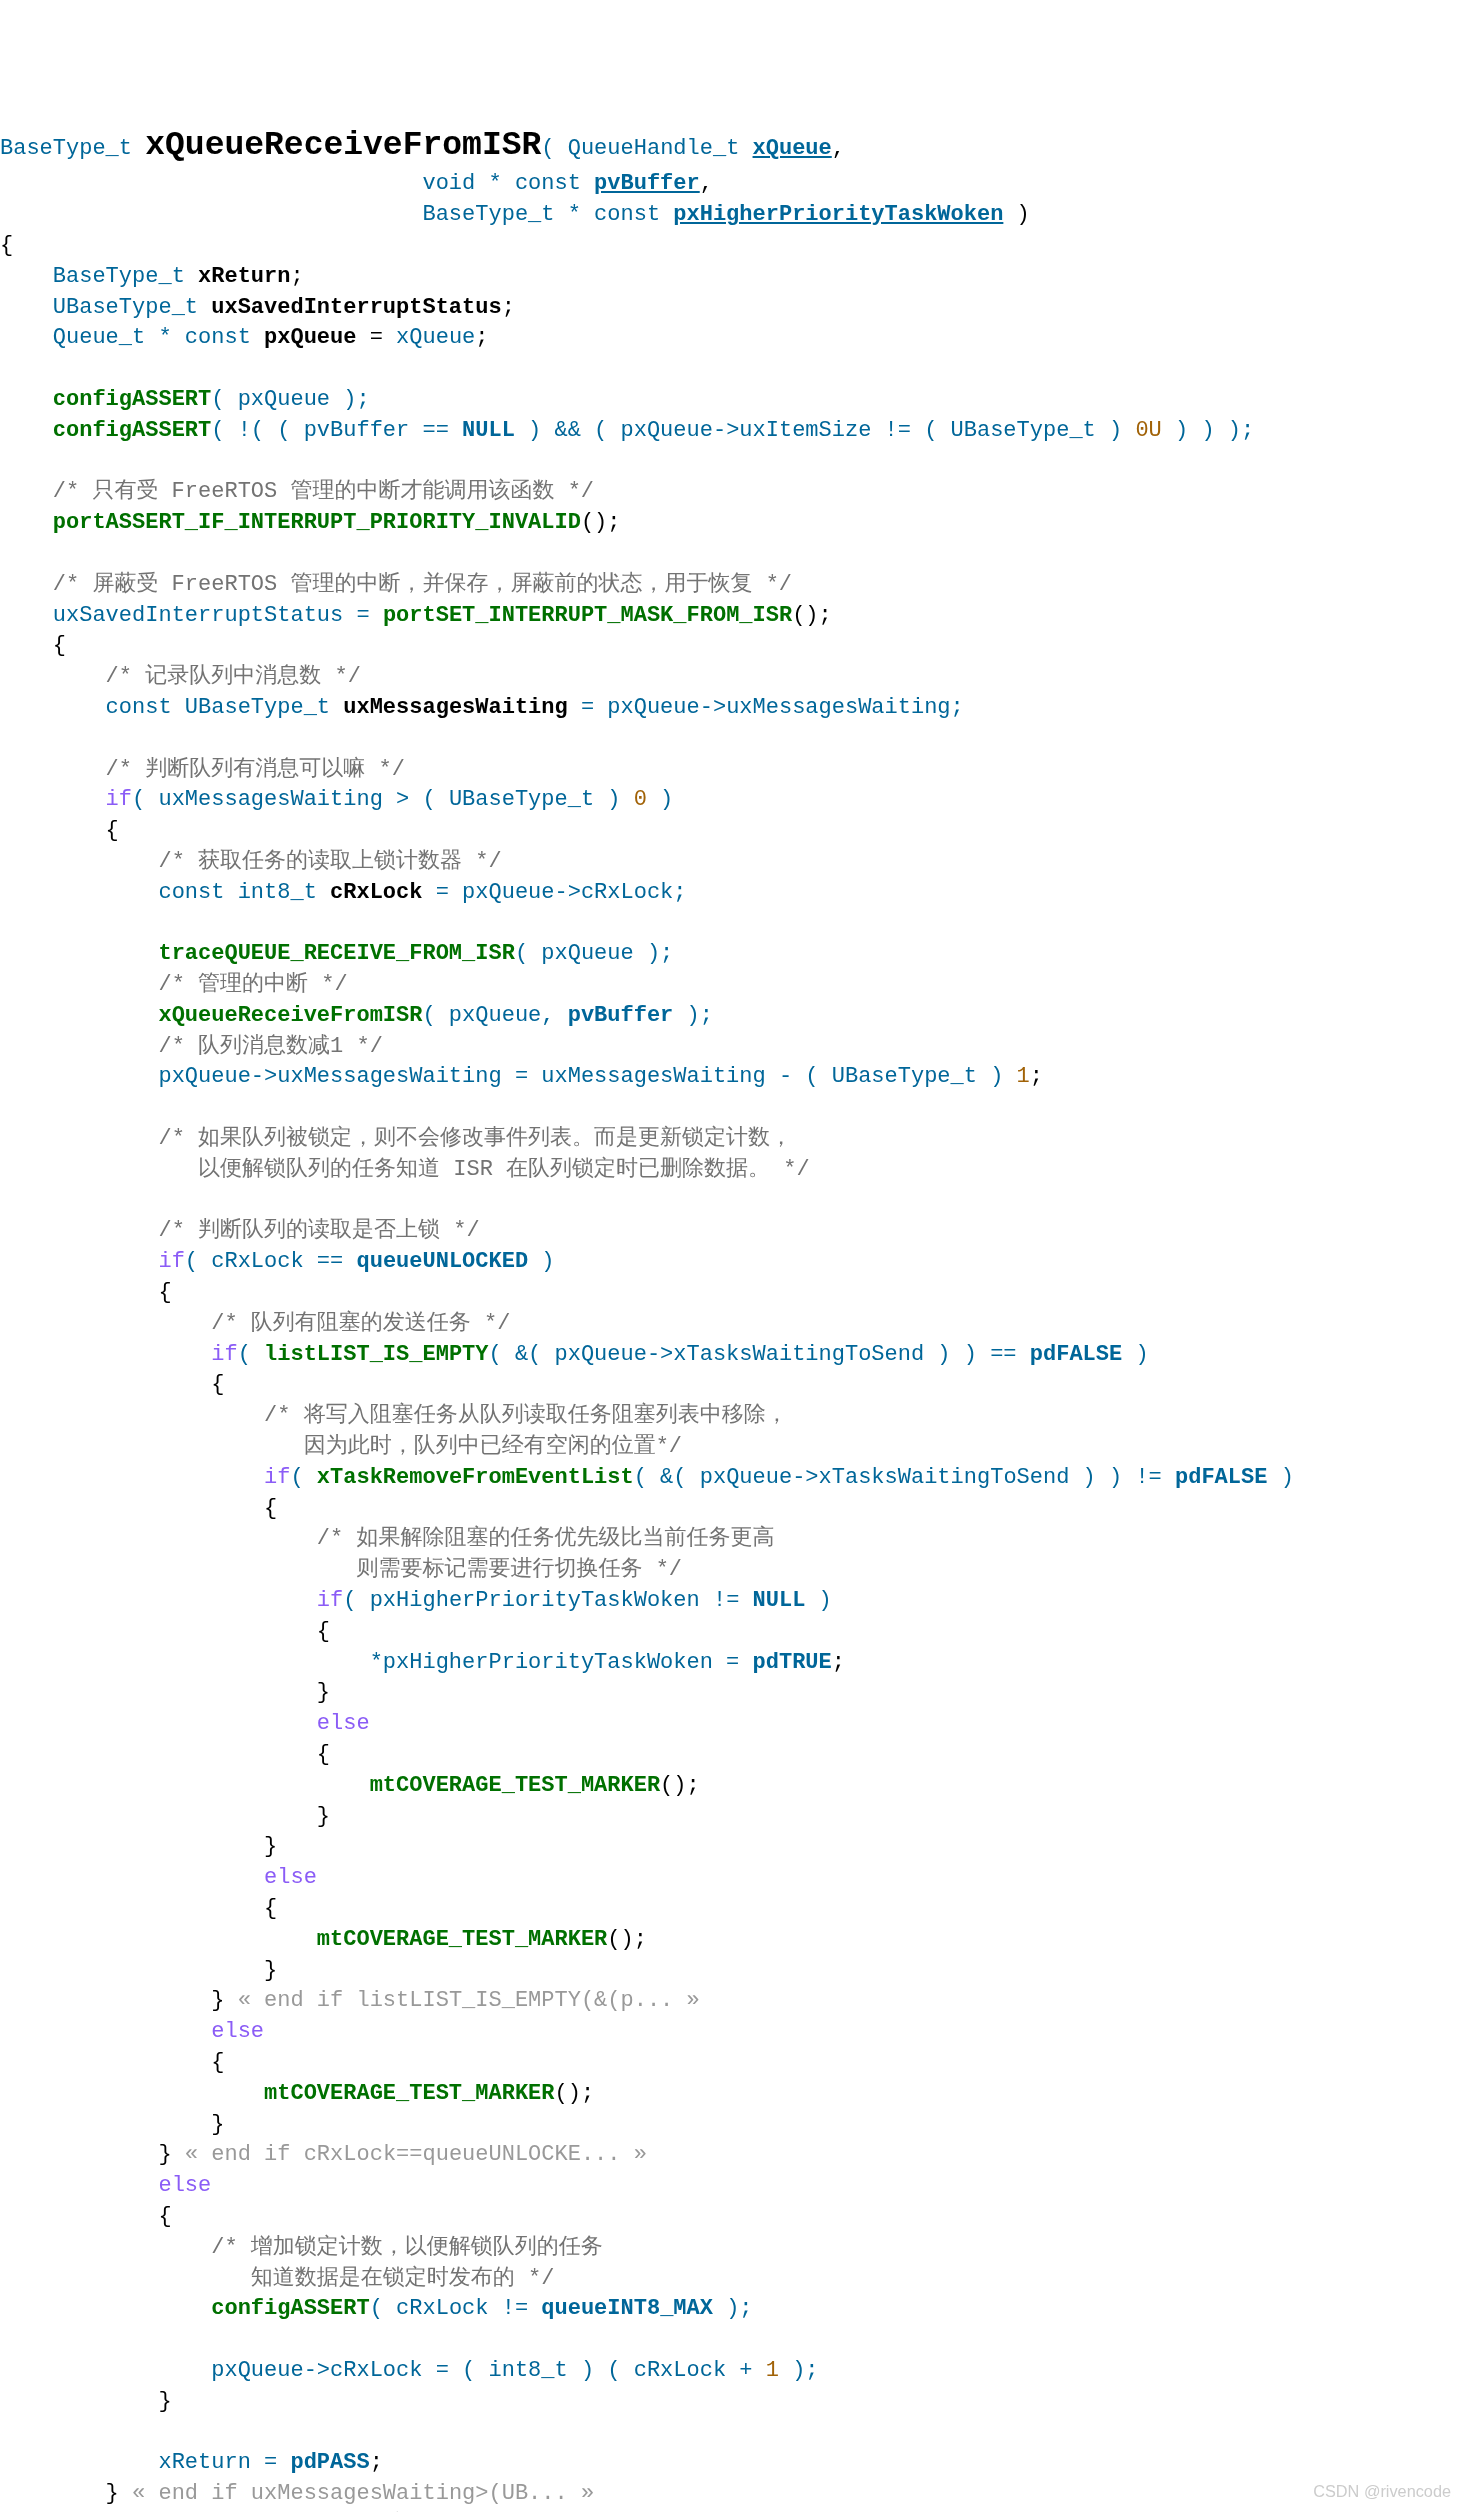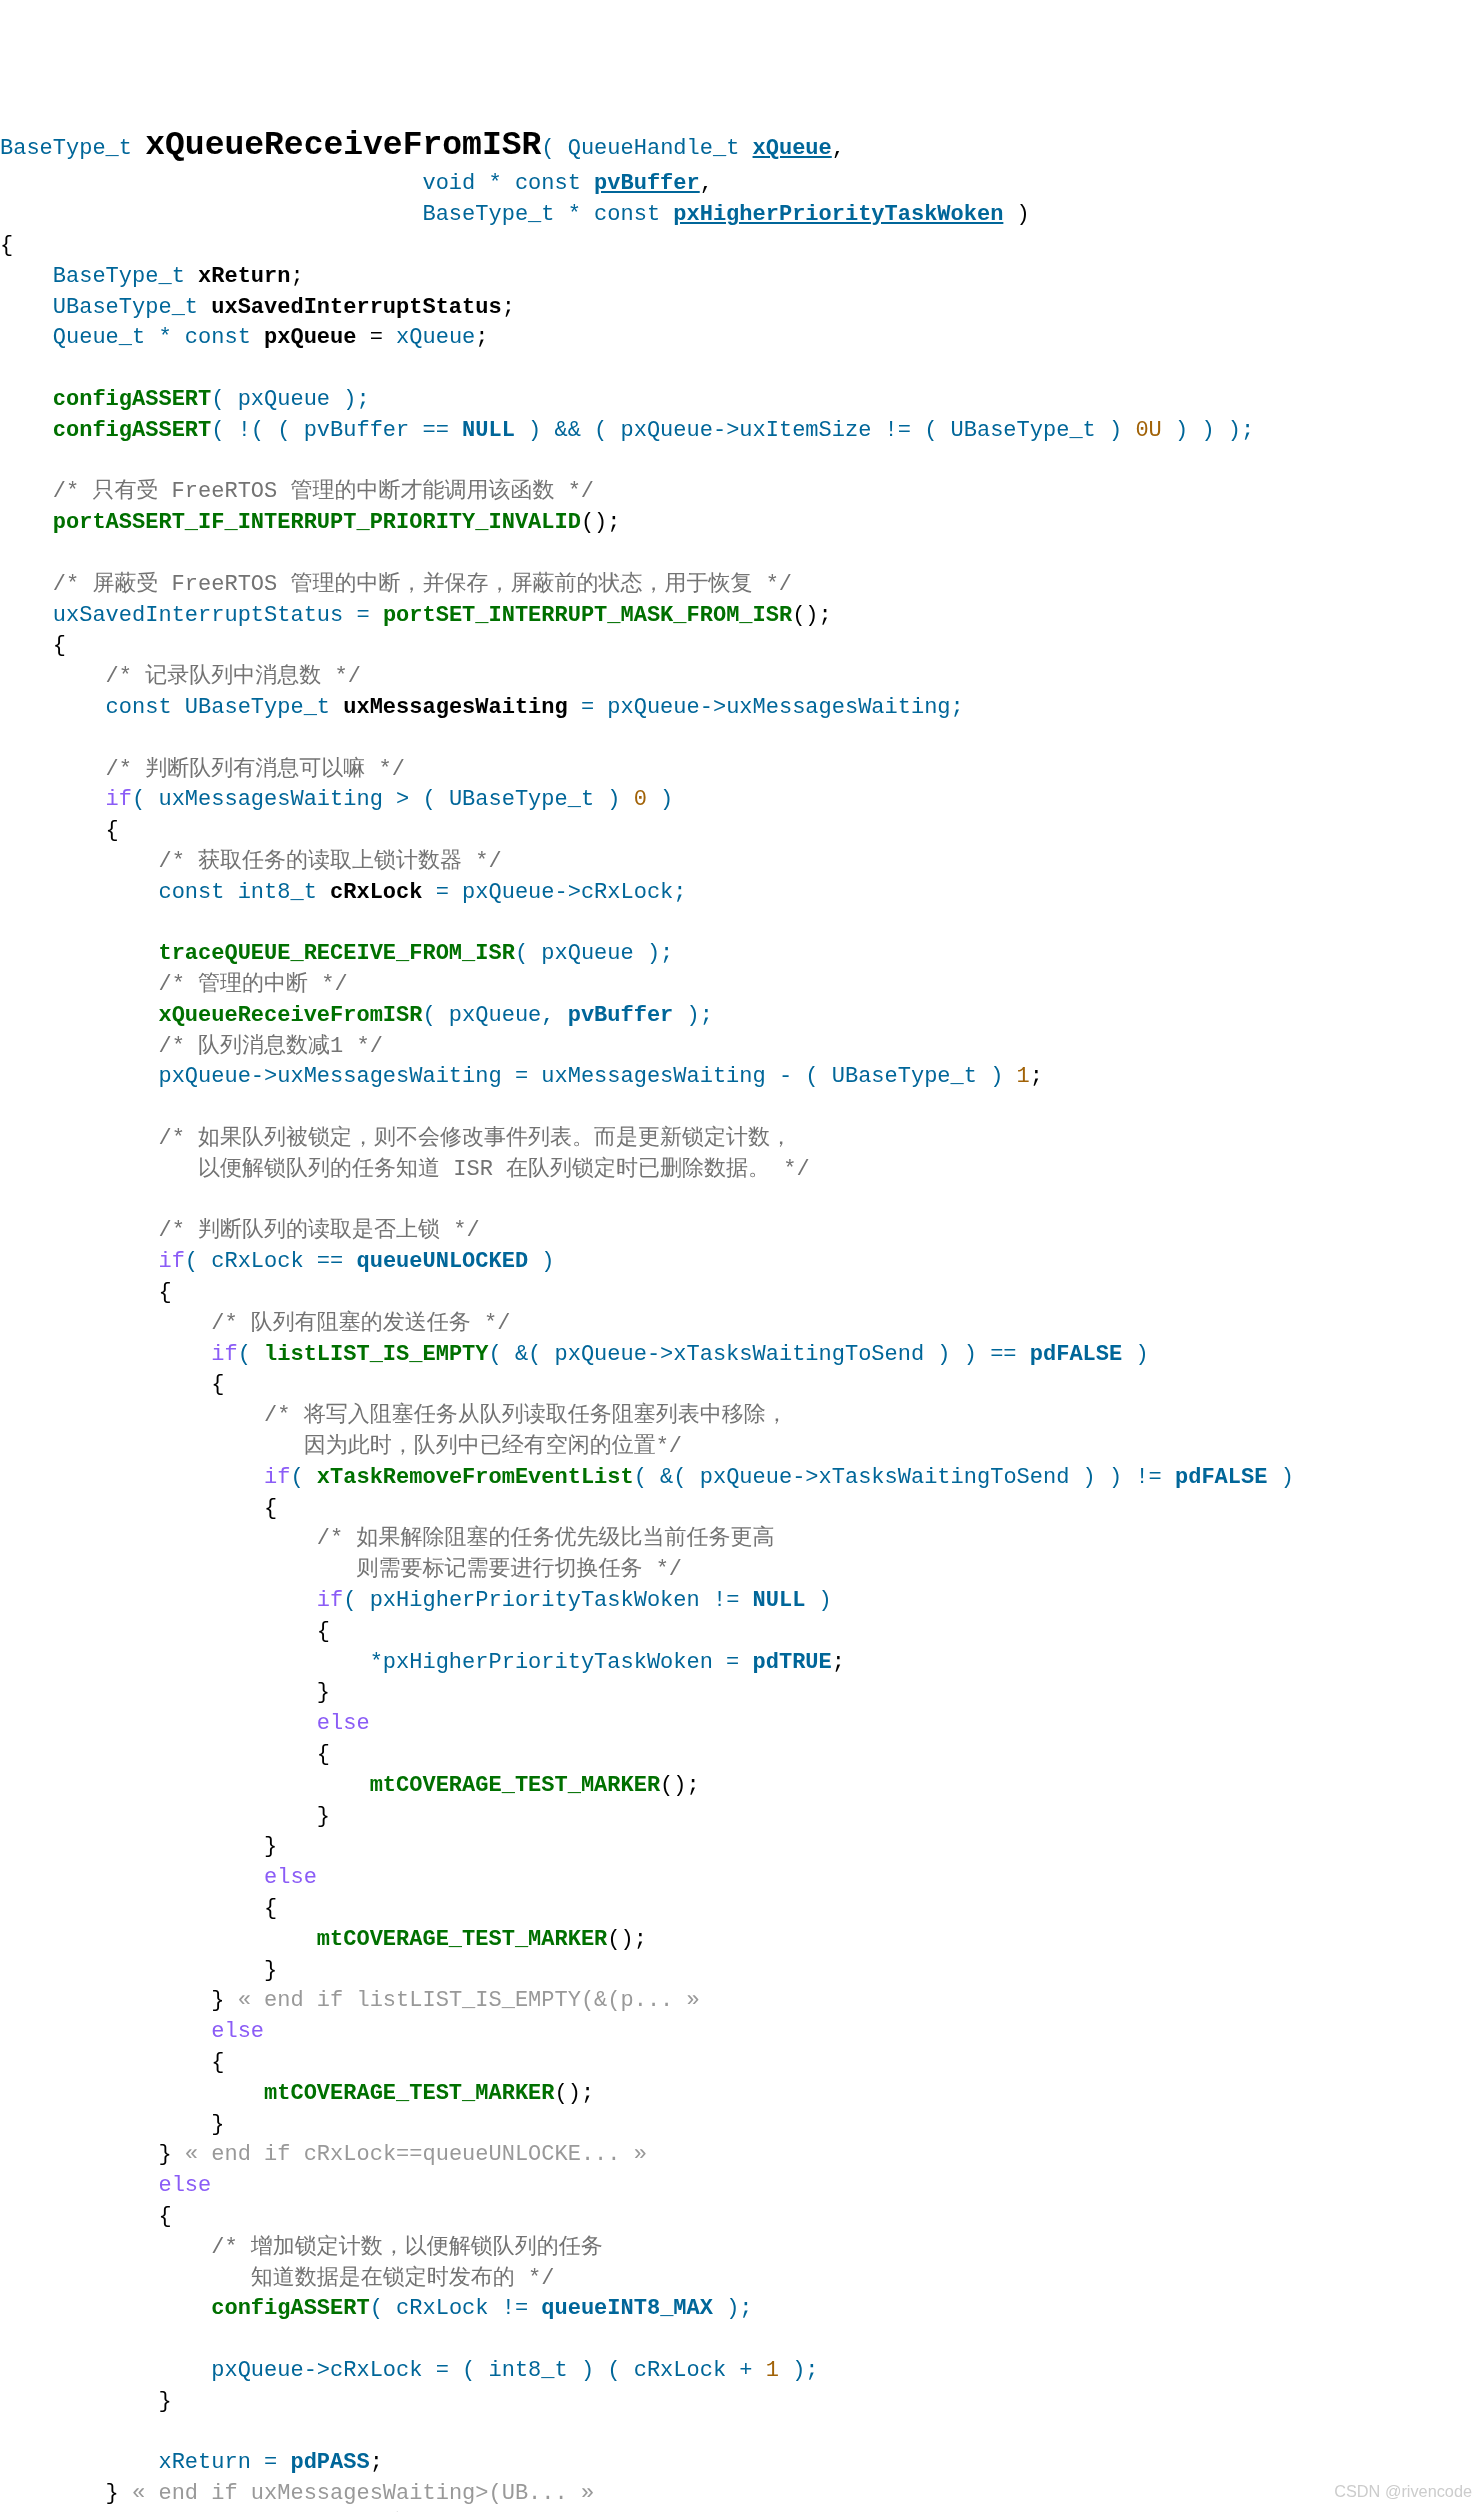--- a/index.html
+++ b/index.html
@@ -22,21 +22,21 @@
   .kw { color: #8b5cf6; font-weight: normal; }
   .pr { color: #006699; font-family: Liberation Mono, monospace; }           
   .cm { color: #737373; }
   .num{ color: #a16207; }
   .mac{ color: #007000; font-weight: bold; text-align: center; }
   .gray { color: #999; }
   .bold { font-weight: bold; }
   .und { text-decoration: underline; }
   .watermark {
     position: absolute;
-    right: 3px;
+    right: 24px;
     bottom: 9px;
     color: #ccc;
     font-size: 16.3px;
     font-family: sans-serif;
   }
 </style>
 </head>
 <body>
 
 

